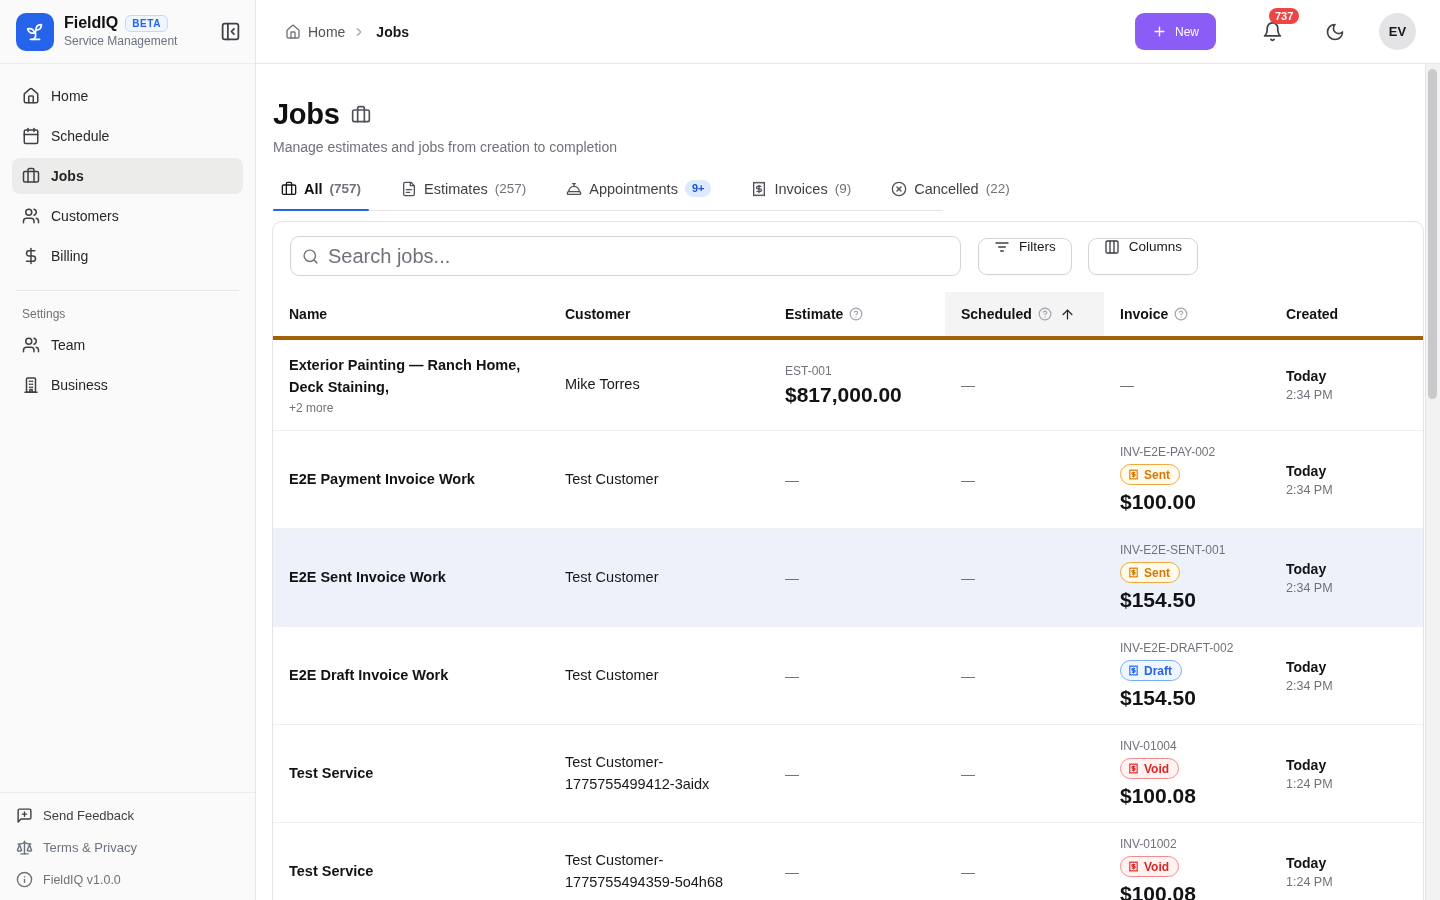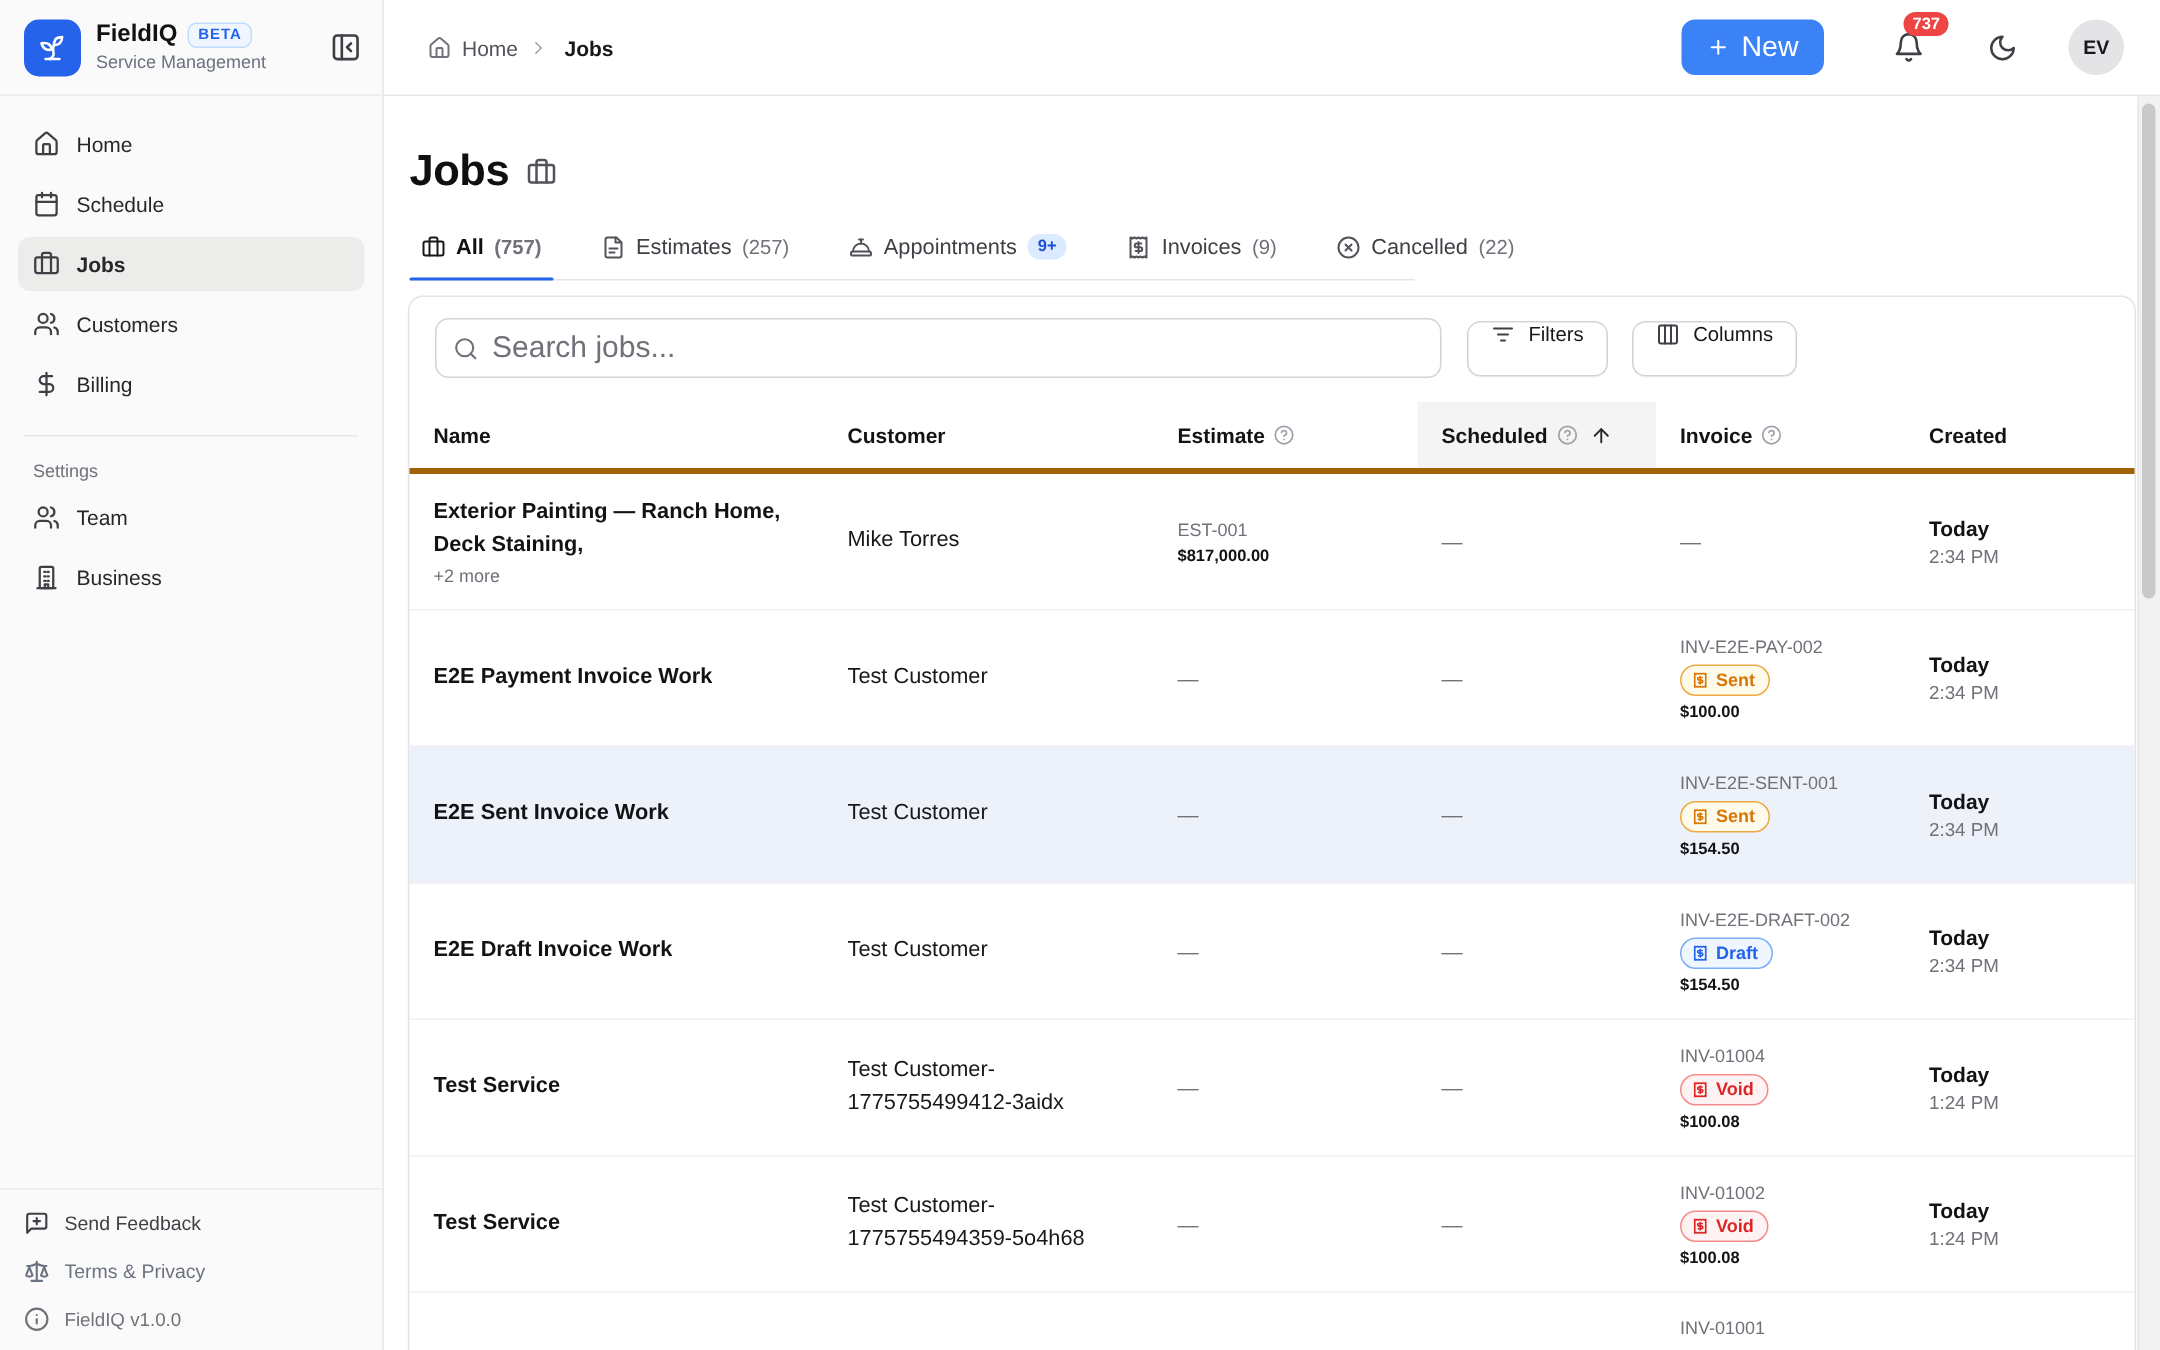--- a/index.html
+++ b/index.html
@@ -29,21 +29,21 @@
   .sb-footer .f-item.muted { color:#6b7280; cursor:default; }
   .sb-footer .f-item.small { font-size:12.5px; color:#71717a; cursor:default; }
 
   
   .main { flex:1; display:flex; flex-direction:column; min-width:0; }
   .topbar { height:64px; background:#fff; border-bottom:1px solid #e7e7e8; display:flex; align-items:center; padding:0 24px 0 29px; flex:none; }
   .crumb { display:flex; align-items:center; gap:7px; font-size:14px; color:#52525b; }
   .crumb .cur { color:#18181b; font-weight:600; margin-left:3px; }
   .crumb .sep { color:#a1a1aa; }
   .topbar-right { margin-left:auto; display:flex; align-items:center; }
-  .btn-new { height:37px; background:#3b82f6; color:#fff; border:none; border-radius:9px; font-size:19px; font-weight:500; display:flex; align-items:center; gap:8px; padding:0 17px; cursor:pointer; font-family:inherit; }
+  .btn-new { height:37px; background:#8b5cf6; color:#fff; border:none; border-radius:9px; font-size:12px; font-weight:500; display:flex; align-items:center; gap:8px; padding:0 17px; cursor:pointer; font-family:inherit; }
   .icon-btn { position:relative; color:#3f3f46; cursor:pointer; display:flex; }
   .bell-wrap { margin-left:46px; }
   .moon-wrap { margin-left:42px; }
   .notif-badge { position:absolute; top:-13px; left:7px; background:#ef4444; color:#fff; font-size:11px; font-weight:700; border-radius:999px; padding:2.5px 6px; line-height:1; }
   .avatar { width:37px; height:37px; border-radius:50%; background:#e4e4e7; color:#18181b; font-size:13px; font-weight:600; display:flex; align-items:center; justify-content:center; margin-left:34px; cursor:pointer; }
 
   
   .content { position:relative; height:836px; overflow:hidden; background:#fff; }
   .scrollbar { position:absolute; top:0; right:0; width:15px; height:100%; background:#f2f2f2; border-left:1px solid #e6e6e6; }
   .scroll-thumb { position:absolute; top:5px; left:2px; width:9px; height:330px; border-radius:6px; background:#c9c9cc; }
@@ -82,21 +82,21 @@
   .help-ic { color:#a1a1aa; }
   .sort-ic { color:#27272a; margin-left:2px; }
 
   .trow { border-bottom:1px solid #efeff1; min-height:91px; }
   .trow.selected { background:#edf2fa; }
   .td { padding:14px 16px; display:flex; flex-direction:column; justify-content:center; }
   .job-name { font-size:14.5px; font-weight:700; color:#131316; line-height:1.45; }
   .job-extra { font-size:12px; color:#71717a; margin-top:3px; }
   .cust { font-size:14.5px; color:#18181b; line-height:1.5; }
   .ref { font-size:12px; color:#71717a; }
-  .amount { font-size:11px; font-weight:700; color:#131316; margin-top:5px; }
+  .amount { font-size:21px; font-weight:700; color:#131316; margin-top:5px; }
   .dash { font-size:14px; color:#71717a; }
   .day { font-size:14px; font-weight:600; color:#131316; }
   .time { font-size:12.5px; color:#71717a; margin-top:4px; }
   .badge { display:inline-flex; align-items:center; gap:5px; border-radius:999px; padding:2.5px 9px 2.5px 7px; font-size:12px; font-weight:700; margin-top:5px; width:fit-content; }
   .badge-sent  { color:#d97706; border:1px solid #f0a73f; background:#fffbeb; }
   .badge-draft { color:#2563eb; border:1px solid #79aef7; background:#eff6ff; }
   .badge-void  { color:#dc2626; border:1px solid #f48b8b; background:#fef2f2; }
   .td.top { justify-content:flex-start; padding-top:16px; }
 </style>
 </head>
@@ -299,20 +299,21 @@
     <div class="page-head">
       <div class="title-row">
         <h1 class="page-title">Jobs</h1>
         <span class="title-icon">
             <svg width="20" height="20" viewBox="0 0 24 24" fill="none" stroke="currentColor" stroke-width="2" stroke-linecap="round" stroke-linejoin="round">
               <path d="M16 20V4a2 2 0 0 0-2-2h-4a2 2 0 0 0-2 2v16"></path>
               <rect width="20" height="14" x="2" y="6" rx="2"></rect>
             </svg>
           </span>
       </div>
+      <div class="page-sub">Manage estimates and jobs from creation to completion</div>
     </div>
 
     <div class="tabs">
       <div class="tab active">
         <span class="ic">
             <svg width="16" height="16" viewBox="0 0 24 24" fill="none" stroke="currentColor" stroke-width="2" stroke-linecap="round" stroke-linejoin="round">
               <path d="M16 20V4a2 2 0 0 0-2-2h-4a2 2 0 0 0-2 2v16"></path>
               <rect width="20" height="14" x="2" y="6" rx="2"></rect>
             </svg>
           </span>

